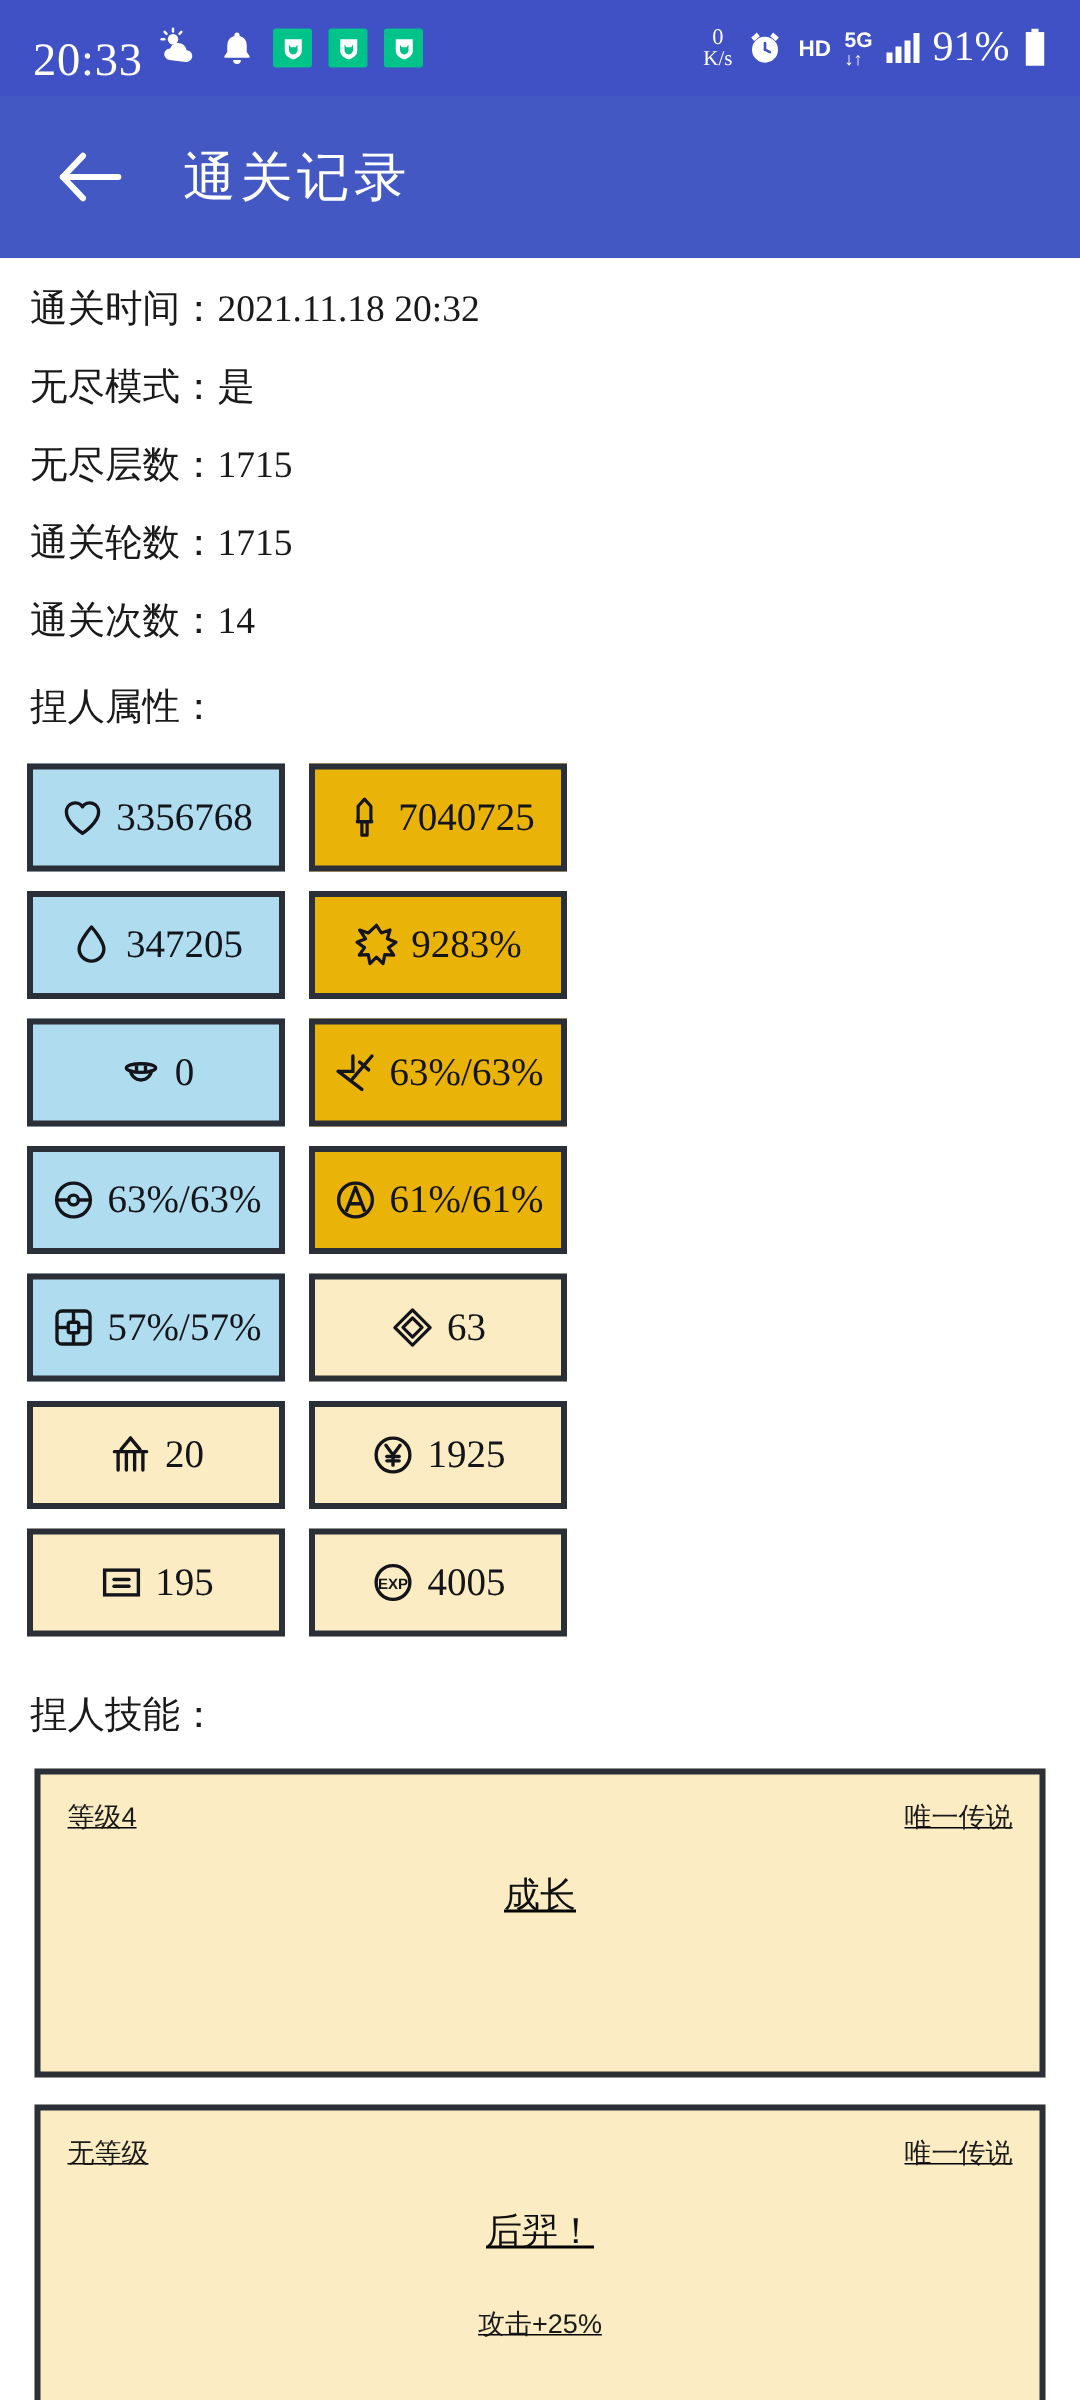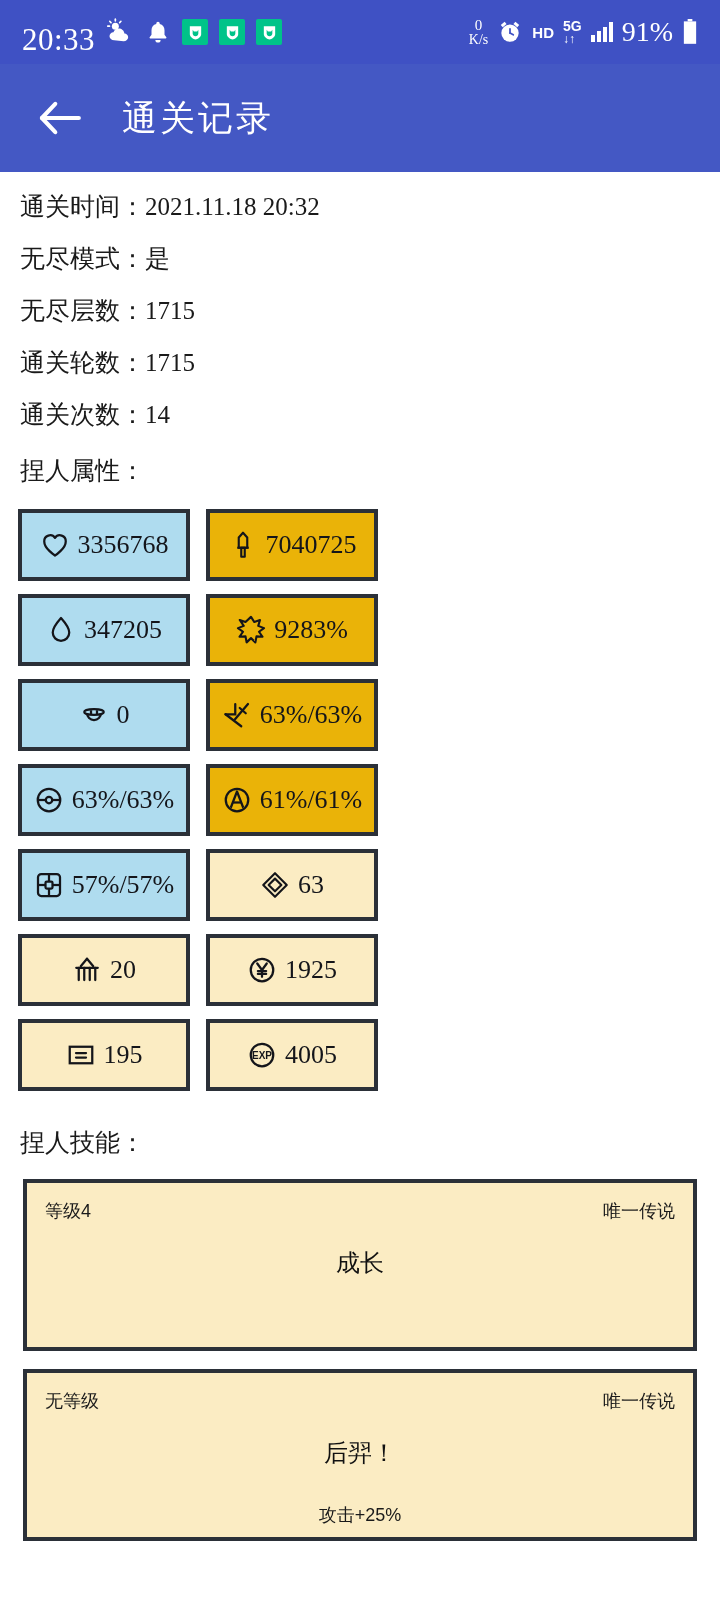--- a/index.html
+++ b/index.html
@@ -93,21 +93,21 @@
     margin: 0 auto 18px; width: 674px; background: #fbecc3;
     border: 4px solid #2b3038; padding: 16px 18px 22px;
     position: relative;
   }
   .skill-head { display: flex; justify-content: space-between; font-size: 18px;
                 color: #1a1a1a; font-family: "Liberation Sans", sans-serif; }
   .skill-name { text-align: center; font-size: 24px; color: #111; margin-top: 24px;
                 font-family: "Liberation Sans", sans-serif; }
   .skill-desc { text-align: center; font-size: 18px; color: #1a1a1a; margin-top: 34px;
                 font-family: "Liberation Sans", sans-serif; }
-  .skill-card.tall { height: 172px; }
+  .skill-card.tall { height: 206px; text-decoration: underline; }
 </style>
 </head>
 <body>
 
 <div class="statusbar">
   <div class="sb-left">
     <span class="sb-time">20:33</span>
 
     <svg class="ico" width="28" height="28" viewBox="0 0 24 24">
       <circle cx="8" cy="7" r="3" fill="#fff"></circle>

